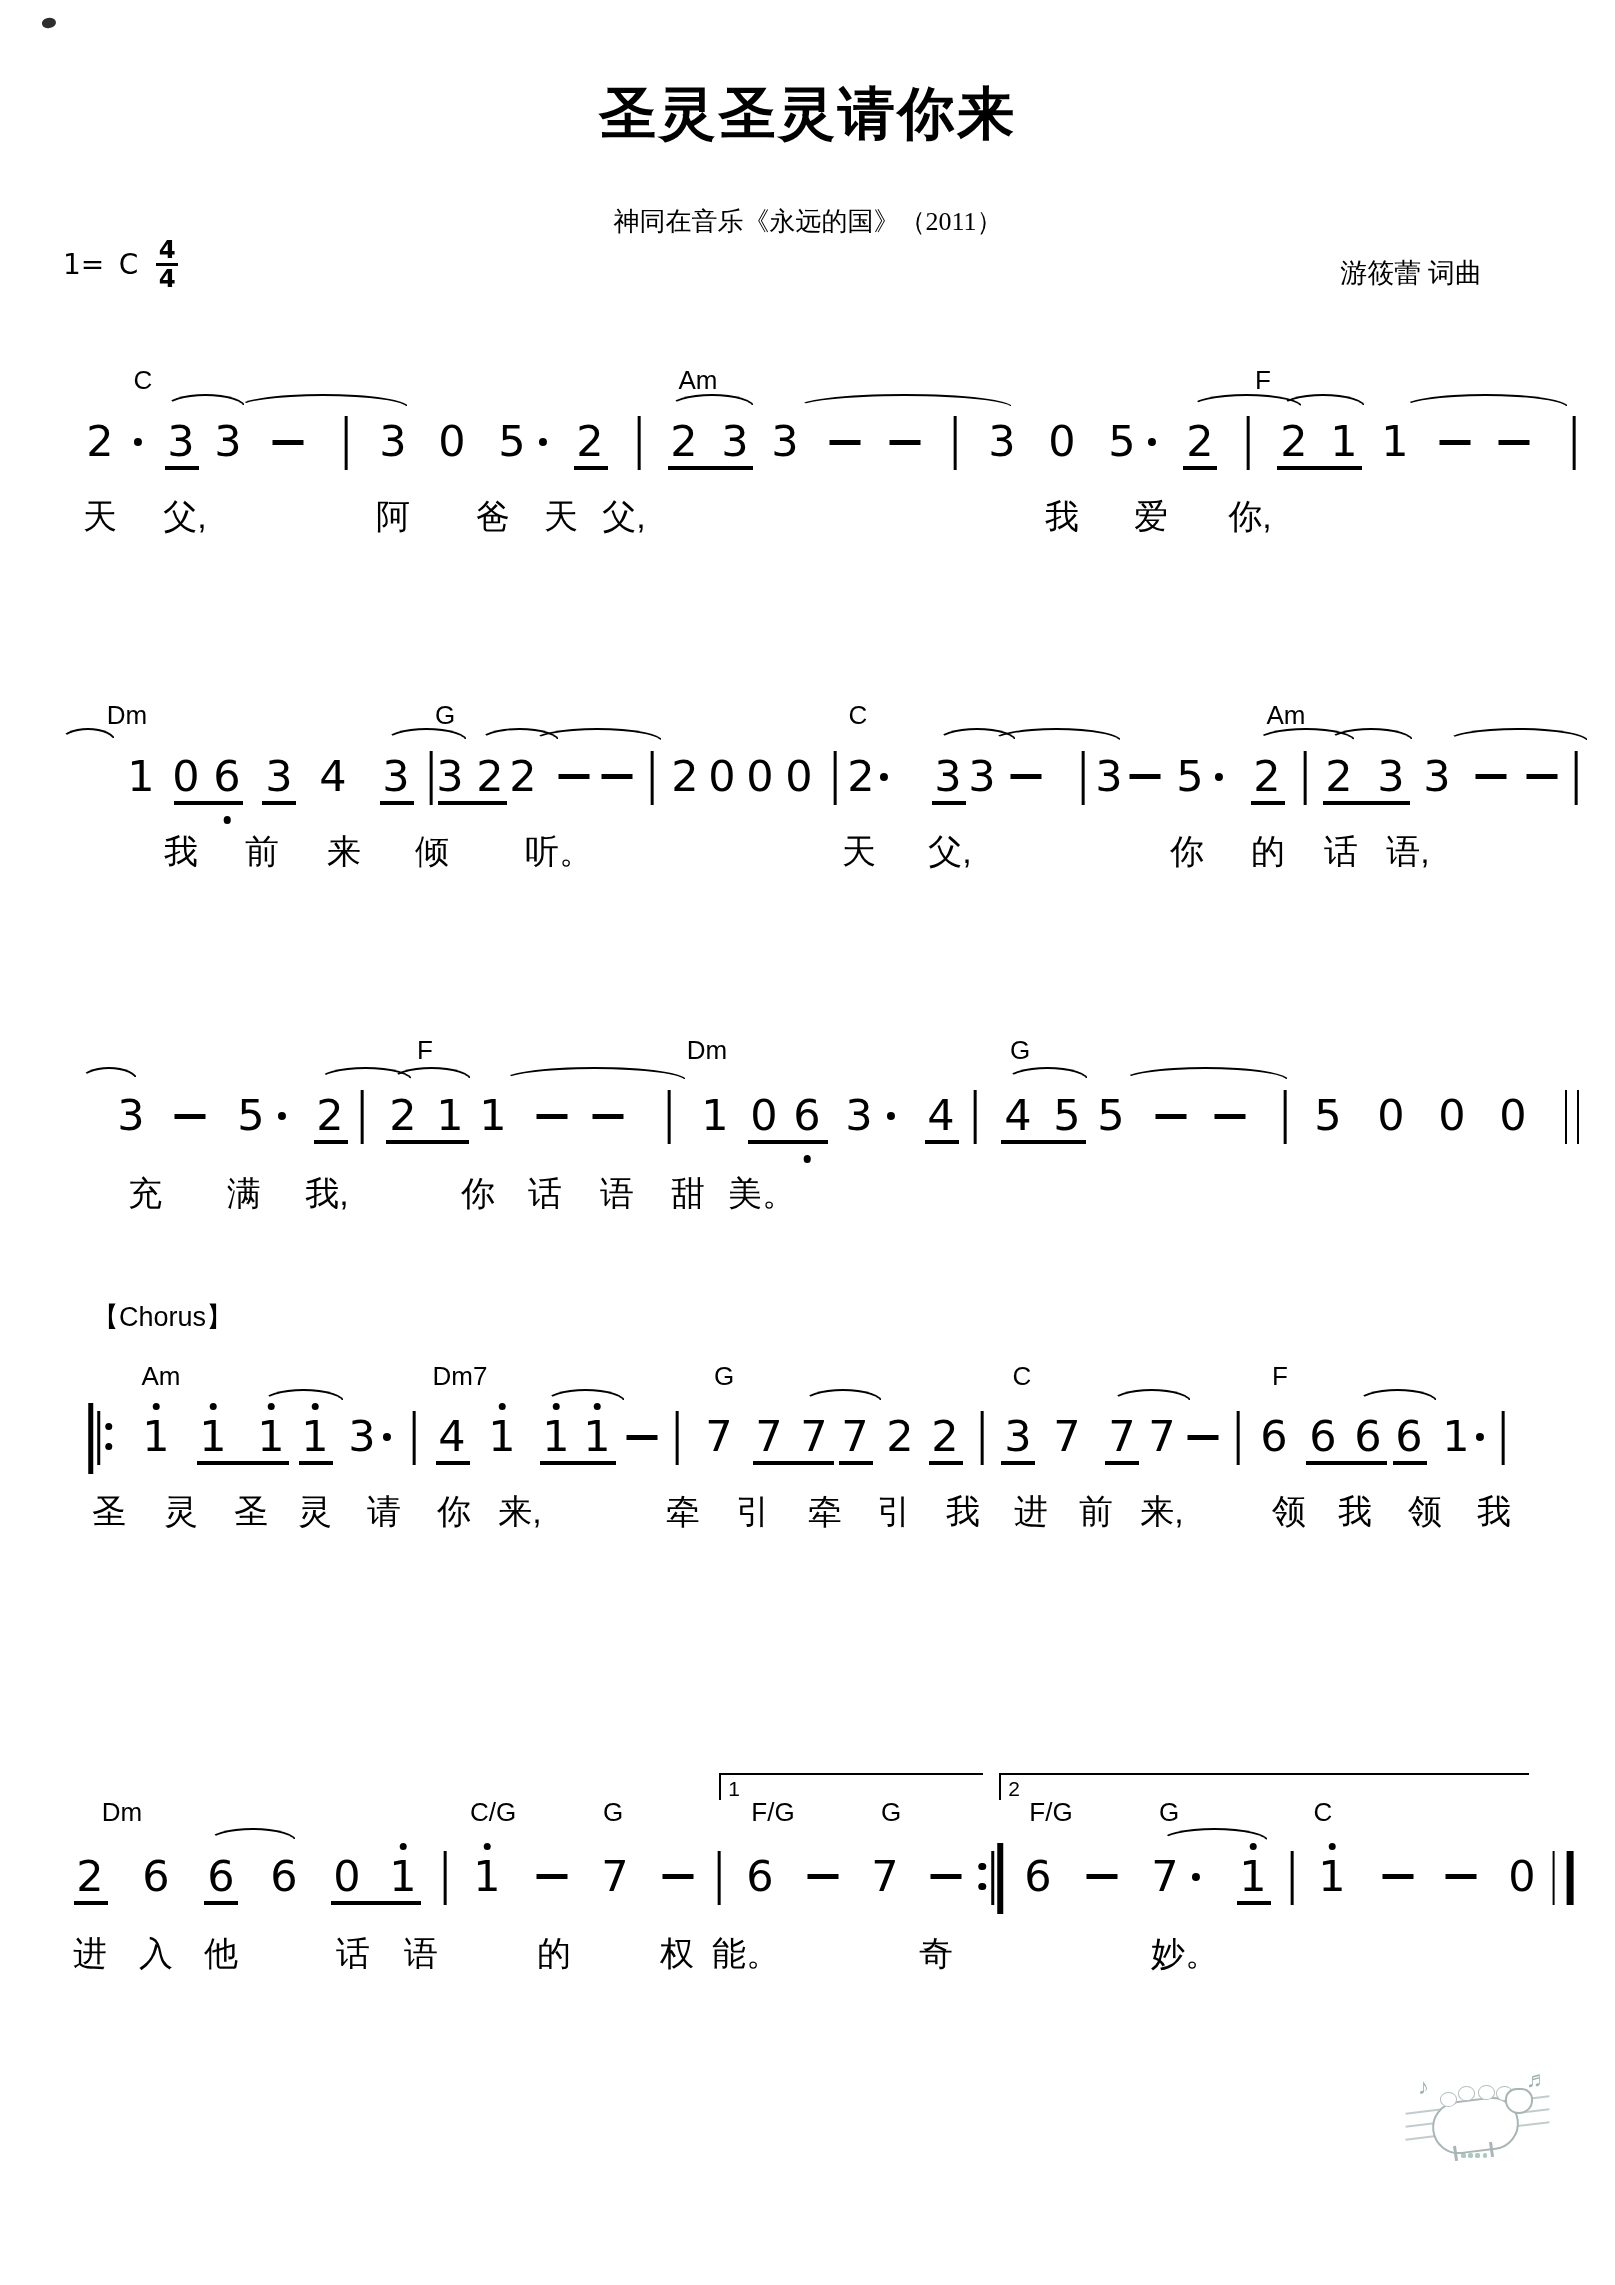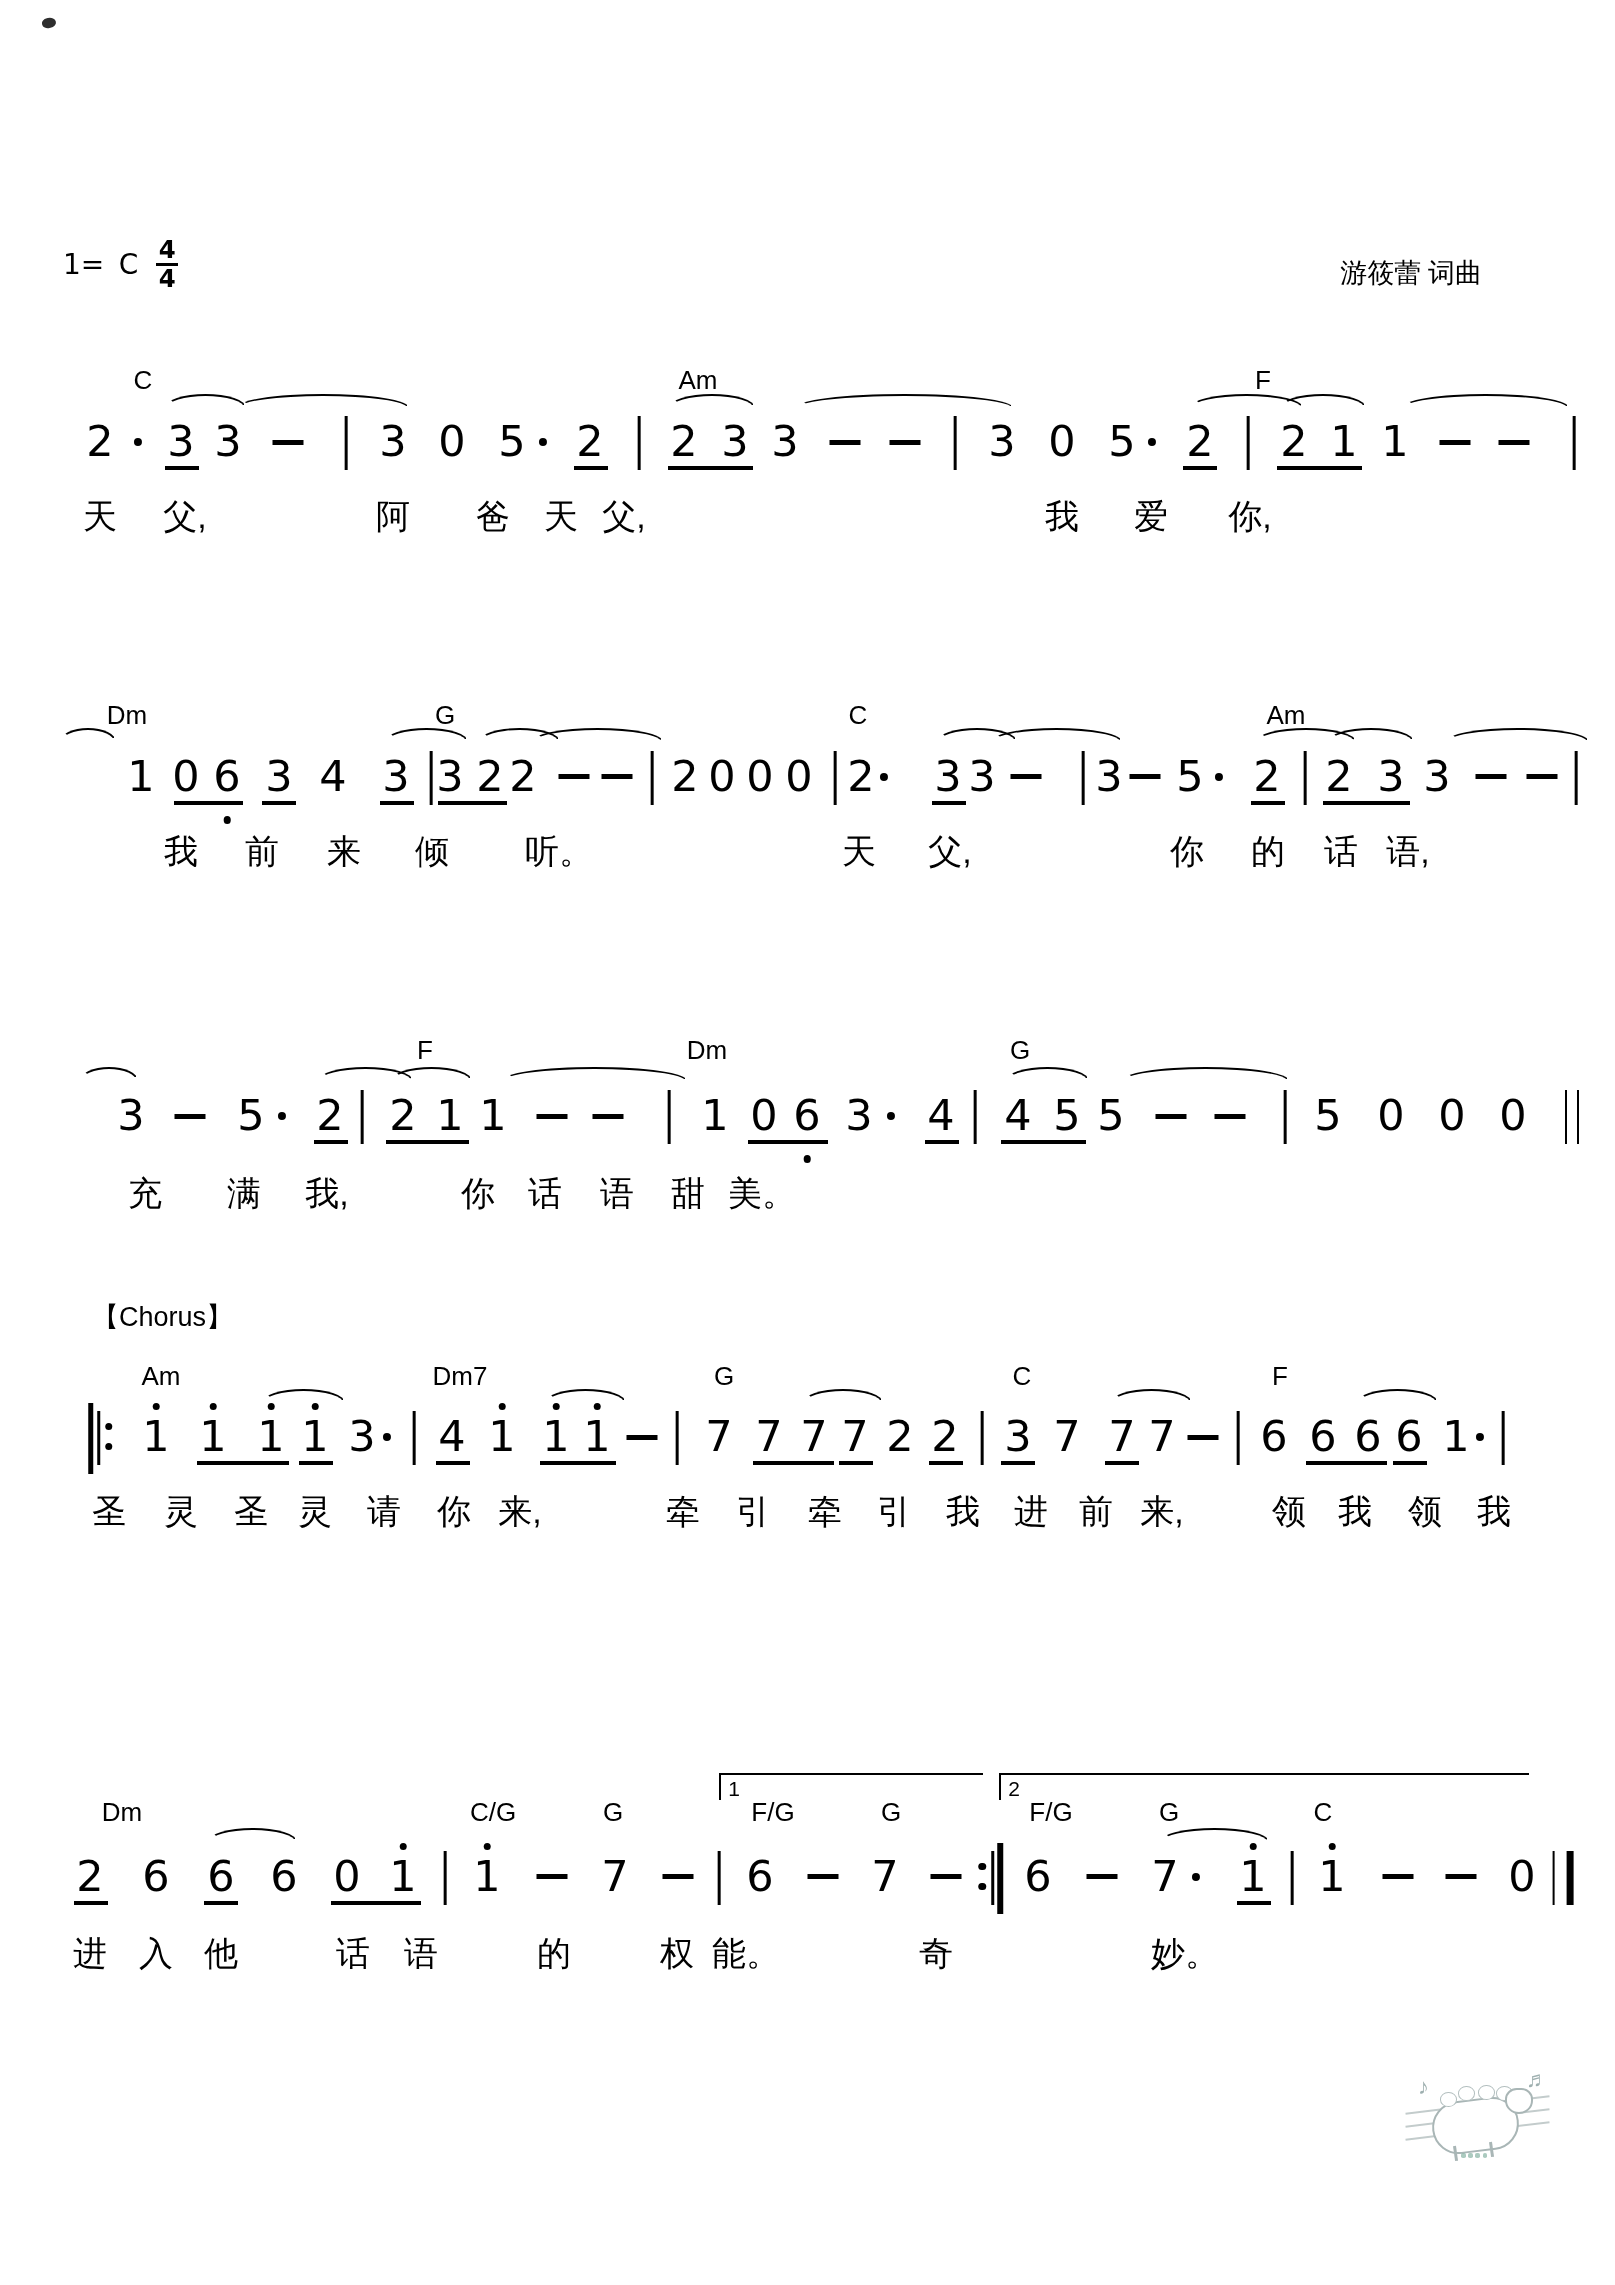--- a/index.html
+++ b/index.html
@@ -57,20 +57,22 @@
   .logo .leg{position:absolute;width:2.7px;height:14.5px;background:#a9b6b6;}
   .logo .note{position:absolute;font-size:22px;color:#9fb0b0;}
   .logo .txt{position:absolute;left:63px;top:101px;display:flex;gap:2.7px;opacity:.65;}
   .logo .txt i{width:4.5px;height:4.5px;background:#7fae9e;border-radius:1.8px;display:block;}
 </style>
 </head>
 <body>
 
 <div class="page">
   <div class="speck"></div>
+  <div class="title">圣灵圣灵请你来</div>
+  <div class="subtitle">神同在音乐《永远的国》（2011）</div>
   <div class="keyline">
     <span>1=</span>
     <span class="keyletter">C</span>
     <span class="ts">
       <b>4</b>
       <i></i>
       <b>4</b>
     </span>
   </div>
   <div class="credit">游筱蕾 词曲</div>

